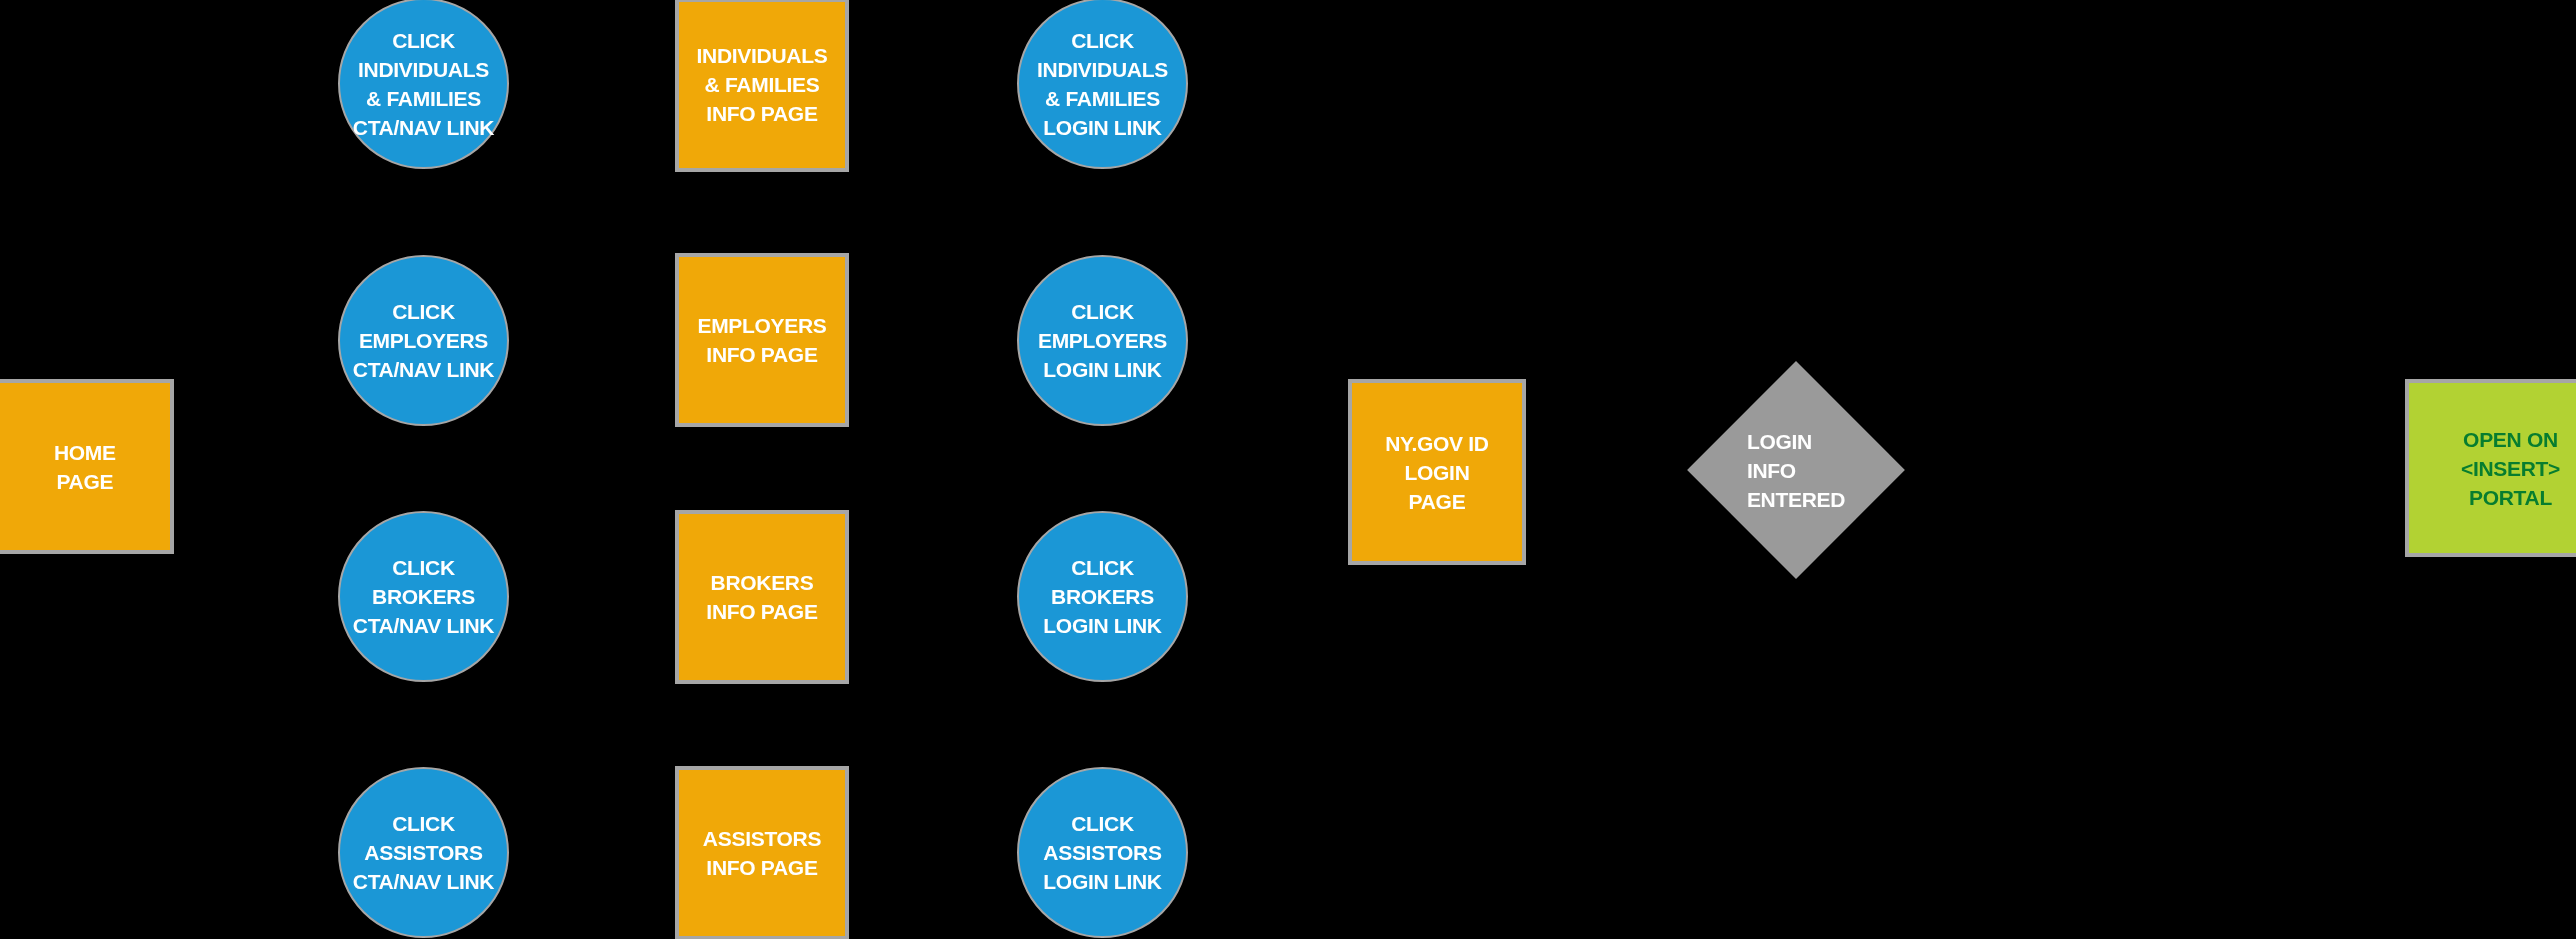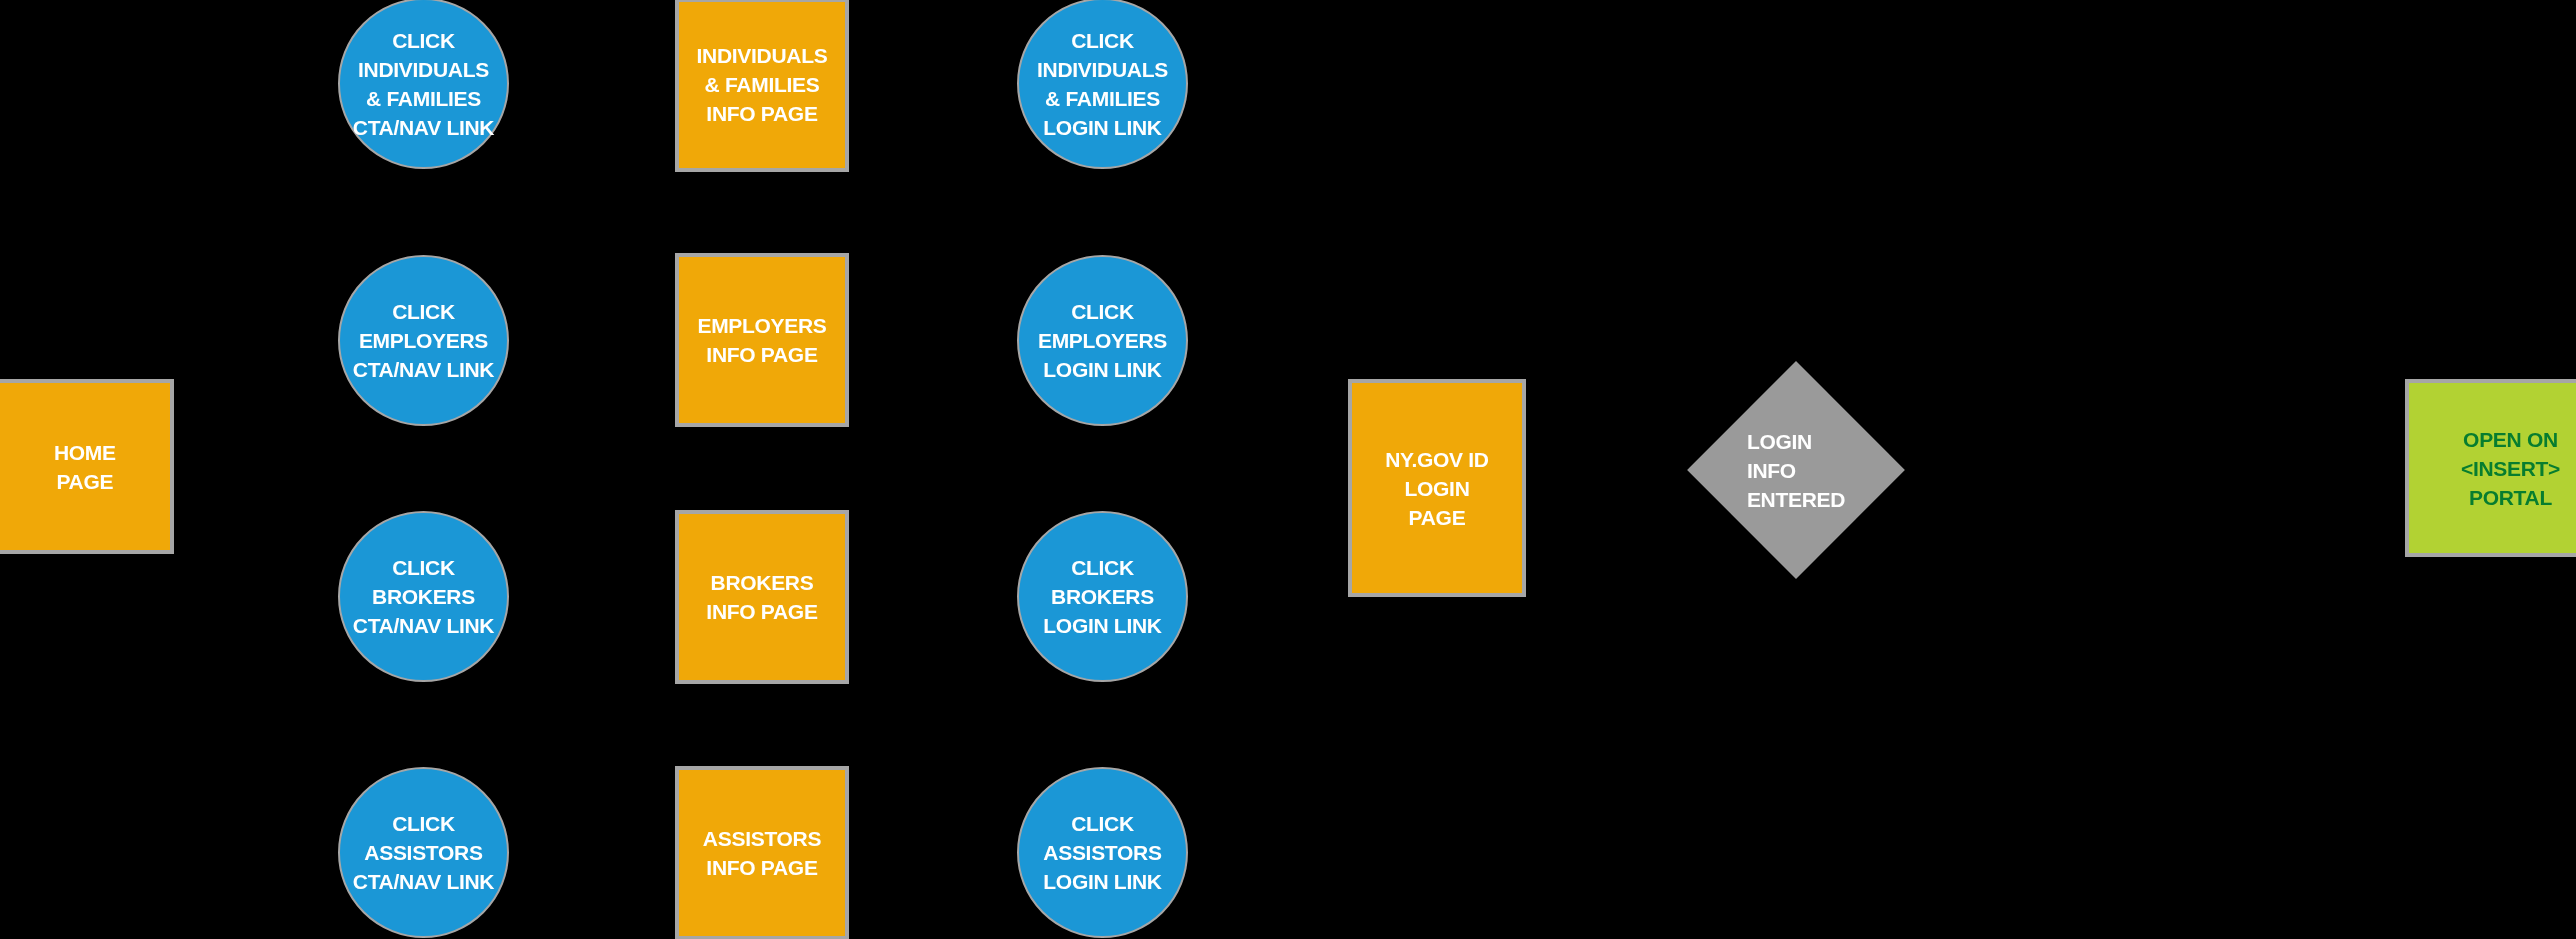--- a/index.html
+++ b/index.html
@@ -120,21 +120,21 @@
     <div class="label">CLICK
 BROKERS
 LOGIN LINK</div>
   </div>
   <div class="node circle" style="left:1017px; top:767px;">
     <div class="label">CLICK
 ASSISTORS
 LOGIN LINK</div>
   </div>
 
-  <div class="node rect page" style="left:1348px; top:379px; width:178px; height:218px;">
+  <div class="node rect page" style="left:1348px; top:379px; width:178px; height:186px;">
     <div class="label">NY.GOV ID
 LOGIN
 PAGE</div>
   </div>
 
   <div class="diamond-wrap" style="left:1686px; top:360px;">
     <div class="diamond-shape"></div>
     <div class="label">LOGIN
 INFO
 ENTERED</div>

